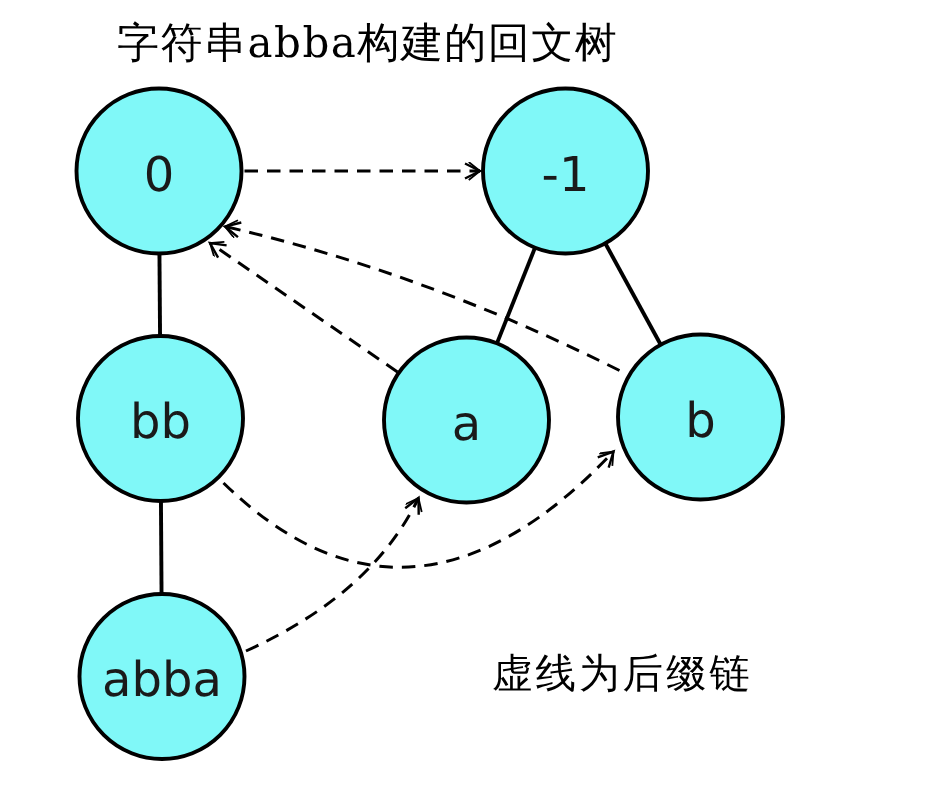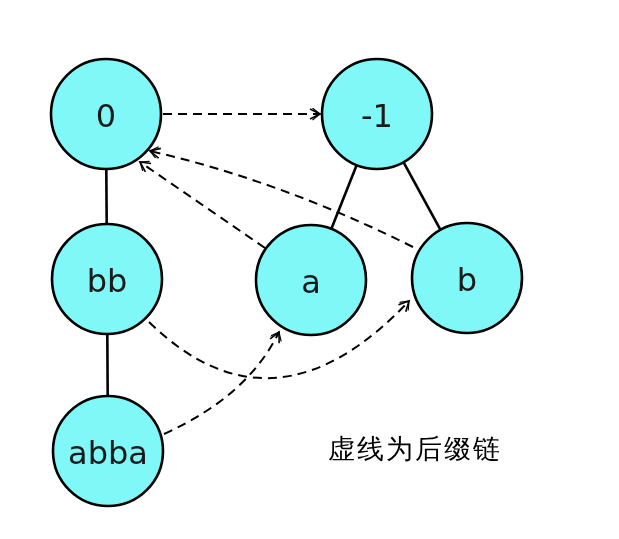--- a/index.html
+++ b/index.html
@@ -27,20 +27,21 @@
   .node-circle{fill:var(--node-fill);stroke:var(--line);stroke-width:2.6;}
   .node-label{
     fill:#1a1a1a;font-size:32px;text-anchor:middle;dominant-baseline:central;
     font-family:"DejaVu Sans","Liberation Sans",sans-serif;
   }
 </style>
 </head>
 <body>
 
 <div class="stage">
+  <div class="diagram-title">字符串abba构建的回文树</div>
 
   <svg width="619" height="539" viewBox="0 0 619 539">
     <defs>
       <marker id="arrowhead" markerUnits="userSpaceOnUse" markerWidth="16" markerHeight="14" refX="12" refY="6" orient="auto">
         <path d="M2,1 L12,6 L2,11" fill="none" stroke="#000" stroke-width="1.6"></path>
         <path d="M4.5,0 L12,6 L4.5,12" fill="none" stroke="#000" stroke-width="1.2"></path>
       </marker>
     </defs>
 
   <line x1="106.3" y1="169.0" x2="106.7" y2="224.0" class="tree-edge"></line>

